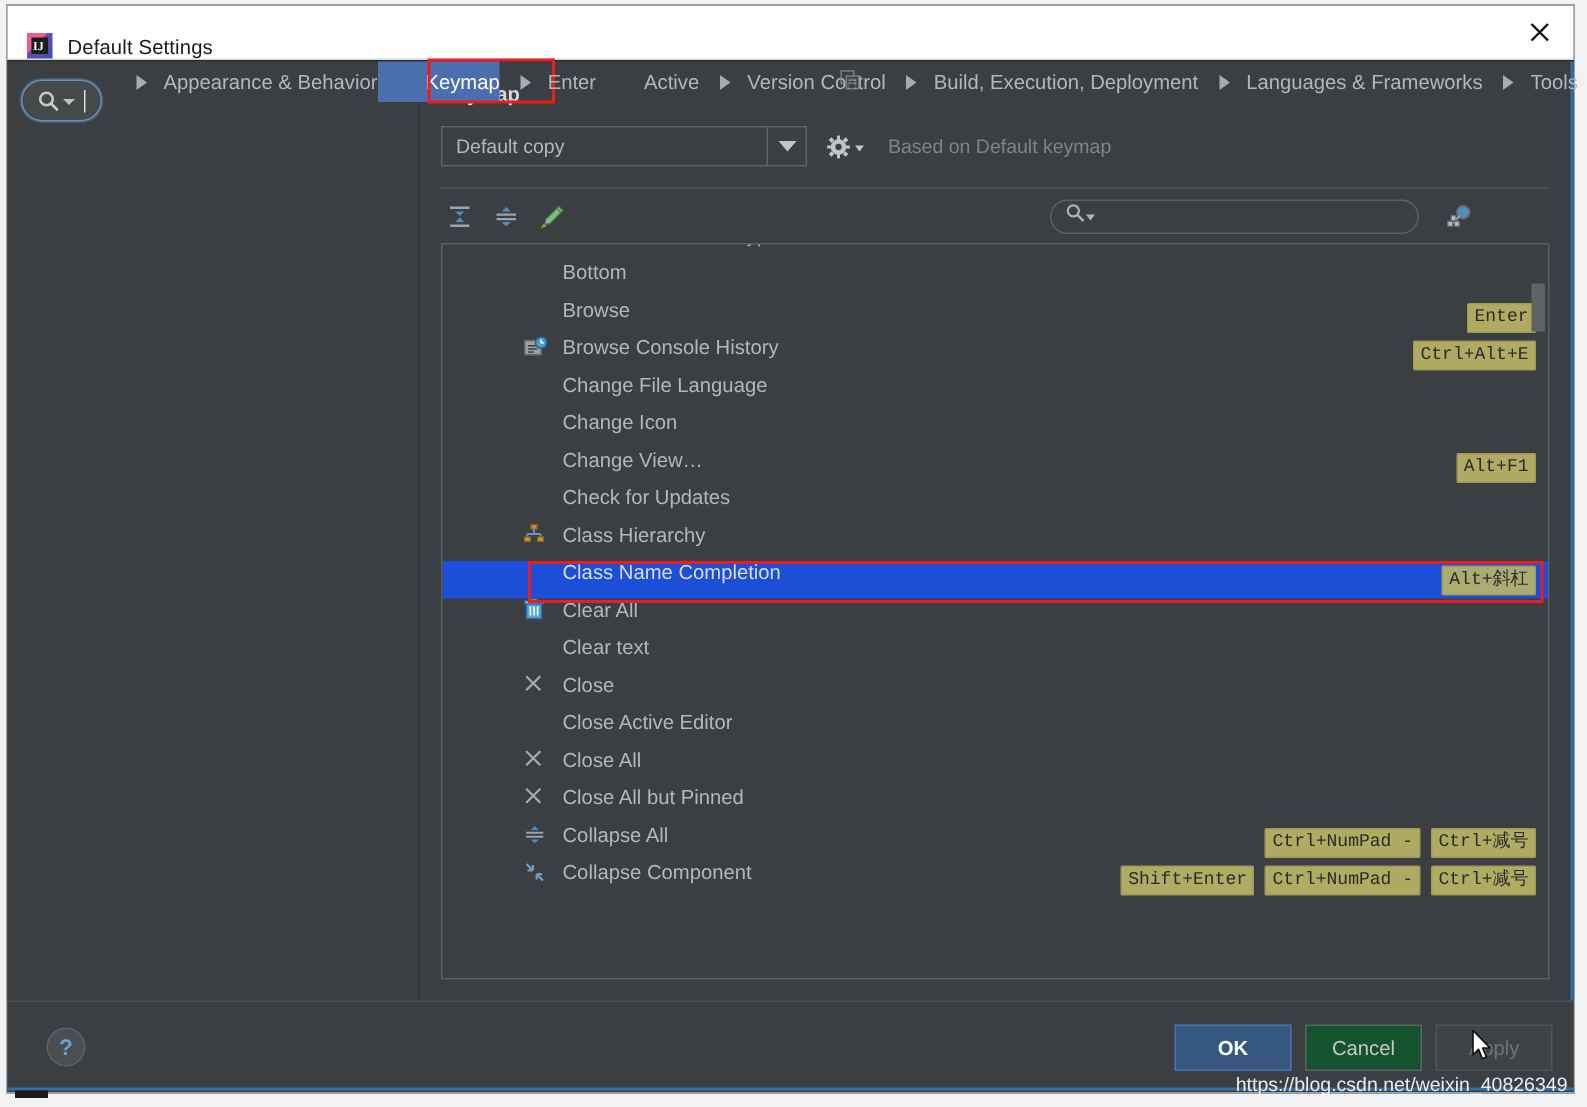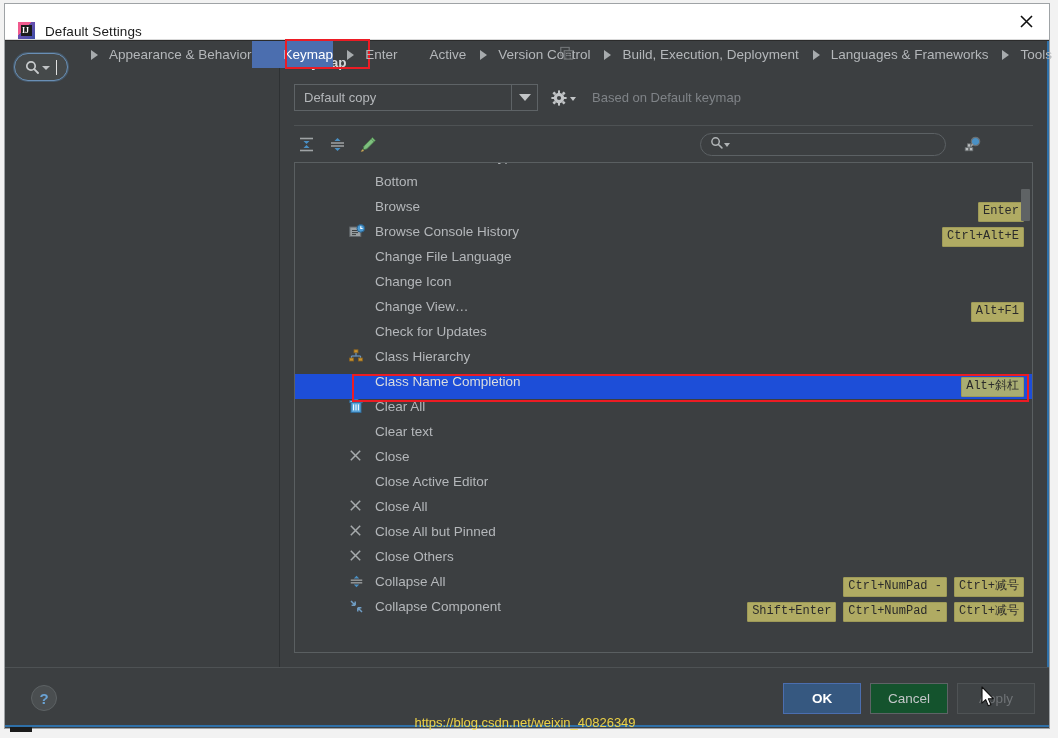--- a/index.html
+++ b/index.html
@@ -476,23 +476,23 @@
     position: absolute;
     left: 981px;
     top: 686px;
     z-index: 30;
     pointer-events: none;
   }
   #watermark {
     position: absolute;
     left: 0; right: 0;
     bottom: -2px;
-    text-align: center;
+    text-align: right;
     padding-right: 4px;
-    color: #fde047;
+    color: #ffffff;
     font-size: 13px;
     opacity: .9;
     white-space: nowrap;
     overflow: hidden;
     z-index: 25;
   }
   #bottom-accent {
     position: absolute;
     left: 0;
     bottom: 1px;
@@ -824,29 +824,20 @@
             <div class="row">
               <span class="icon-cell">
                 <svg width="13" height="13" viewBox="0 0 13 13">
                   <path d="M1.8 1.8 L11.2 11.2 M11.2 1.8 L1.8 11.2" stroke="#a7abad" stroke-width="1.5"></path>
                 </svg>
               </span>
               <span class="row-label">Close All but Pinned</span>
               <span class="shortcuts"></span>
             </div>
 
-            <div class="row">
-              <span class="icon-cell">
-                <svg width="13" height="13" viewBox="0 0 13 13">
-                  <path d="M1.8 1.8 L11.2 11.2 M11.2 1.8 L1.8 11.2" stroke="#a7abad" stroke-width="1.5"></path>
-                </svg>
-              </span>
-              <span class="row-label">Close Others</span>
-              <span class="shortcuts"></span>
-            </div>
 
             <div class="row">
               <span class="icon-cell">
                 <svg width="15" height="15" viewBox="0 0 17 17">
                   <path d="M2 7 h13" stroke="#9fa3a5" stroke-width="1.5"></path>
                   <path d="M2 10 h13" stroke="#9fa3a5" stroke-width="1.5"></path>
                   <path d="M5.5 5 h6 l-3 -3 z" fill="#4a90c4"></path>
                   <path d="M5.5 12 h6 l-3 3 z" fill="#4a90c4"></path>
                 </svg>
               </span>

